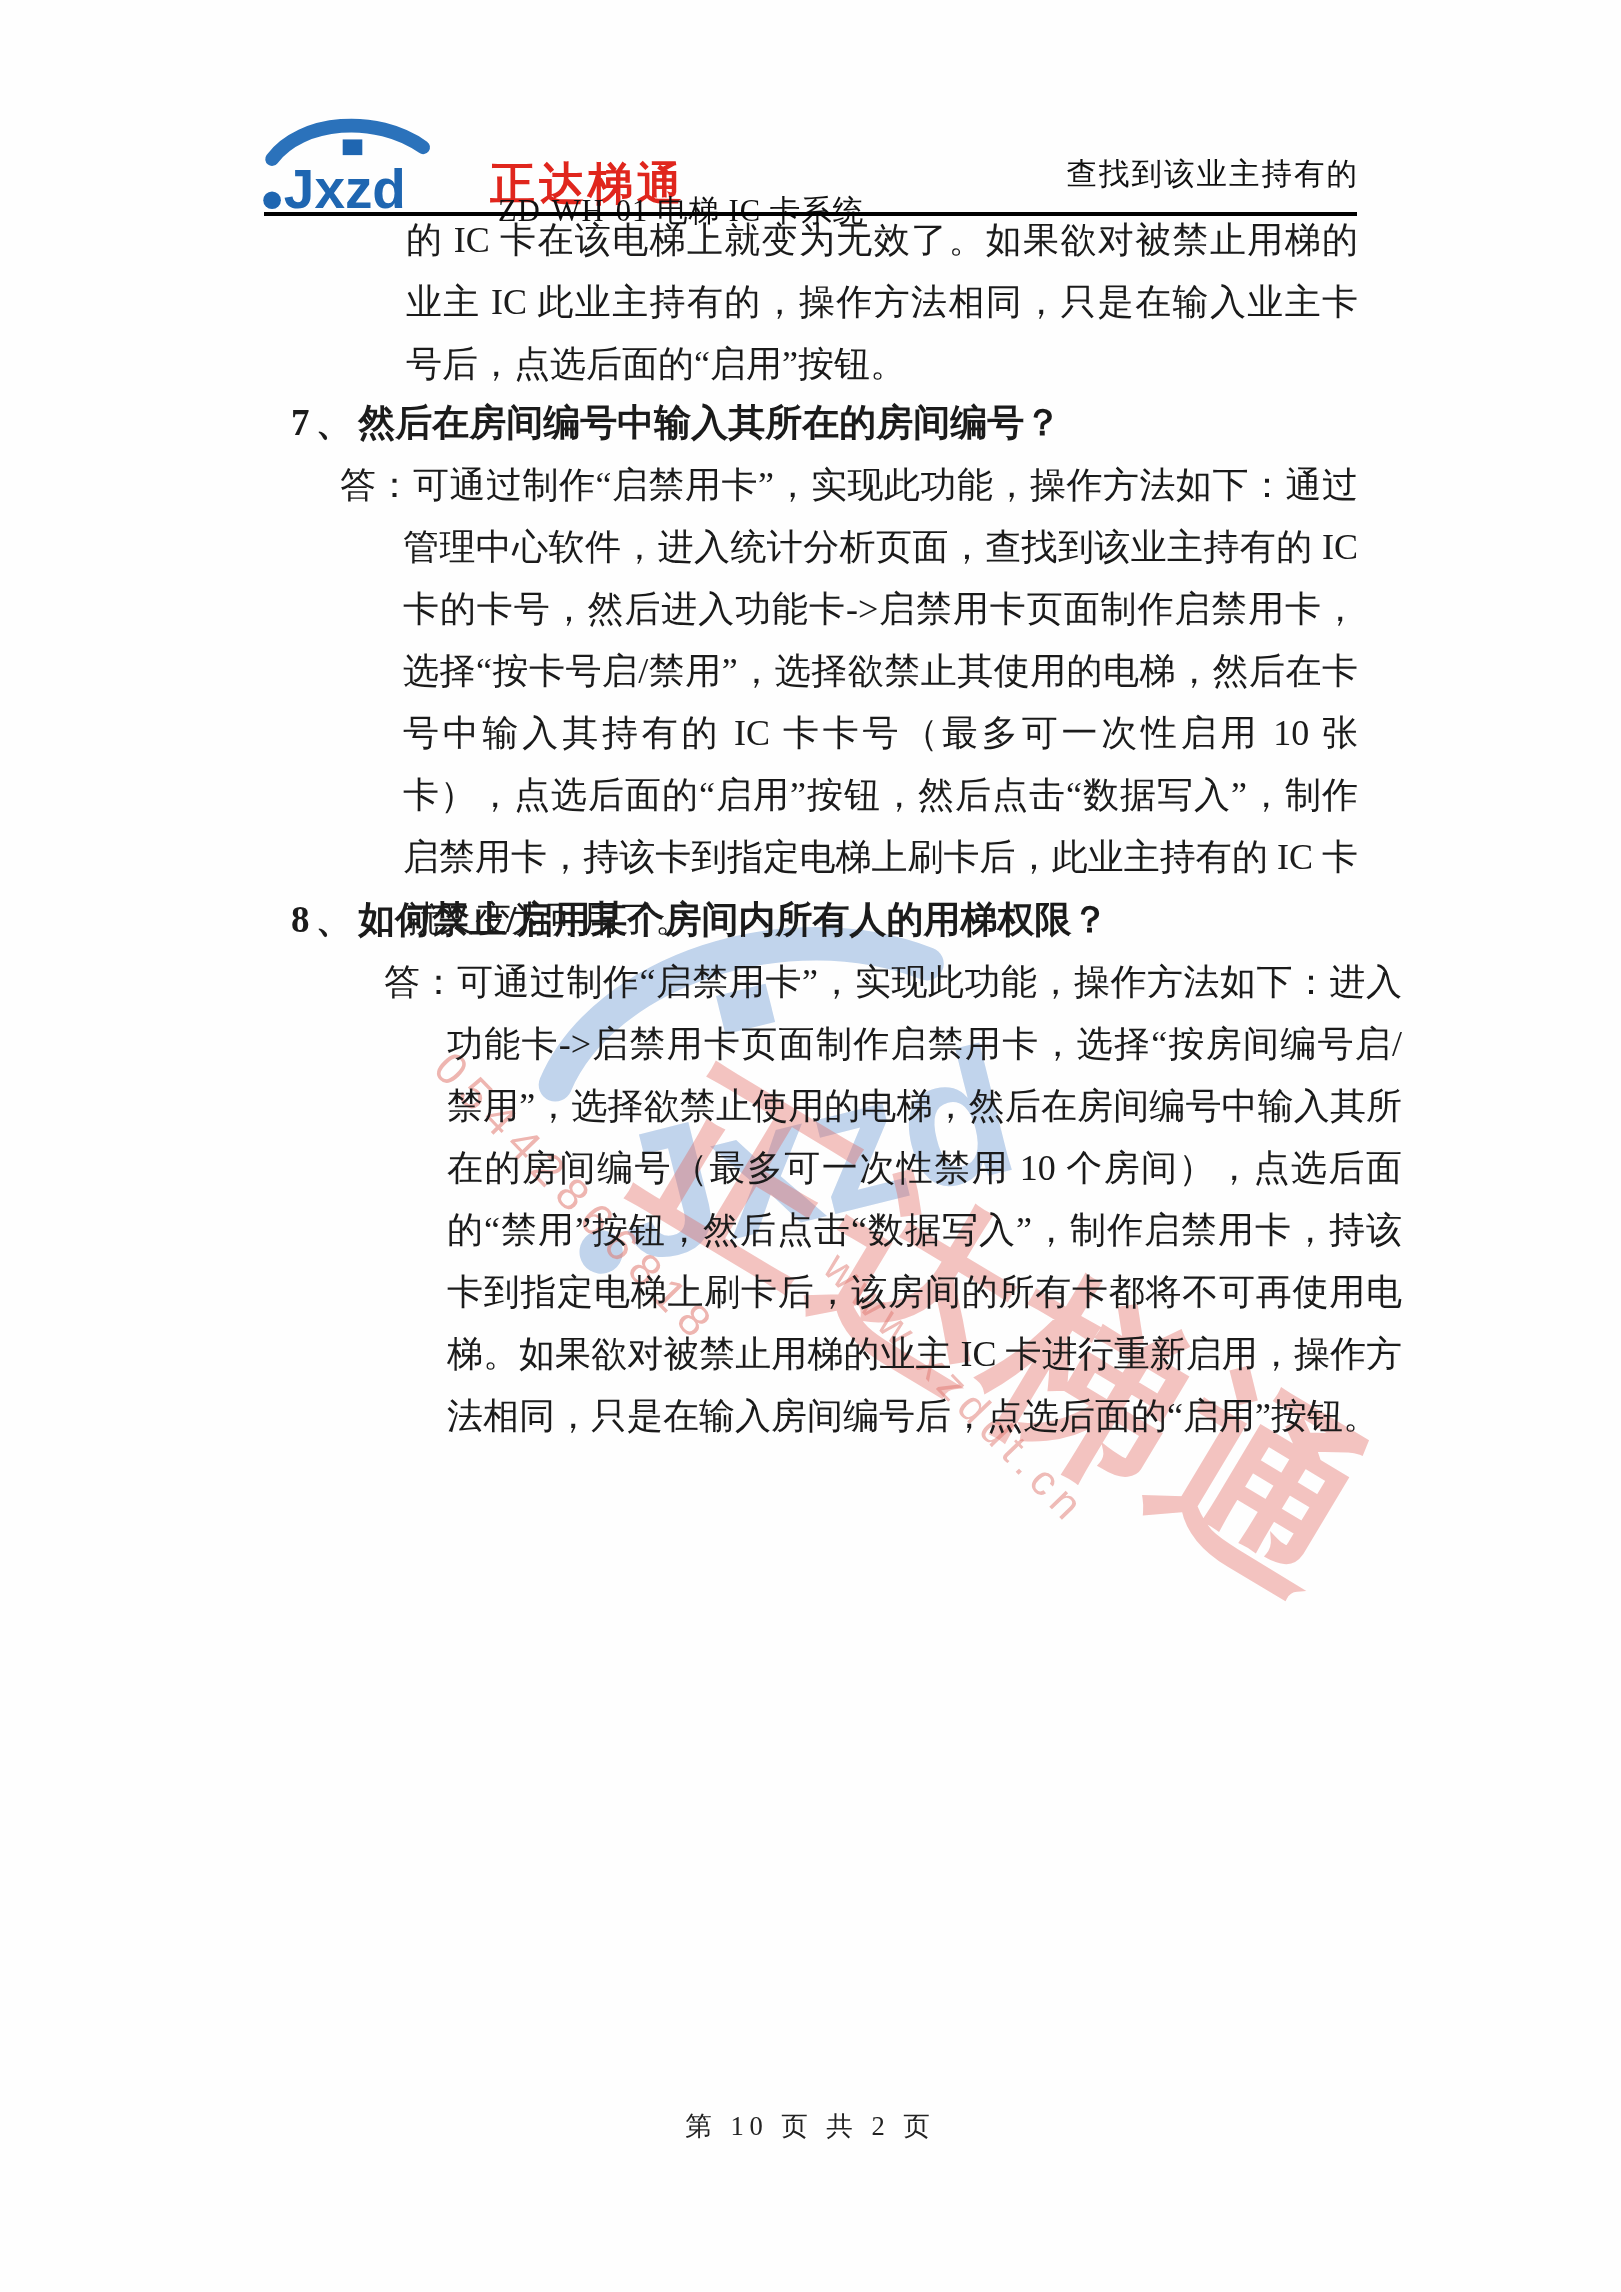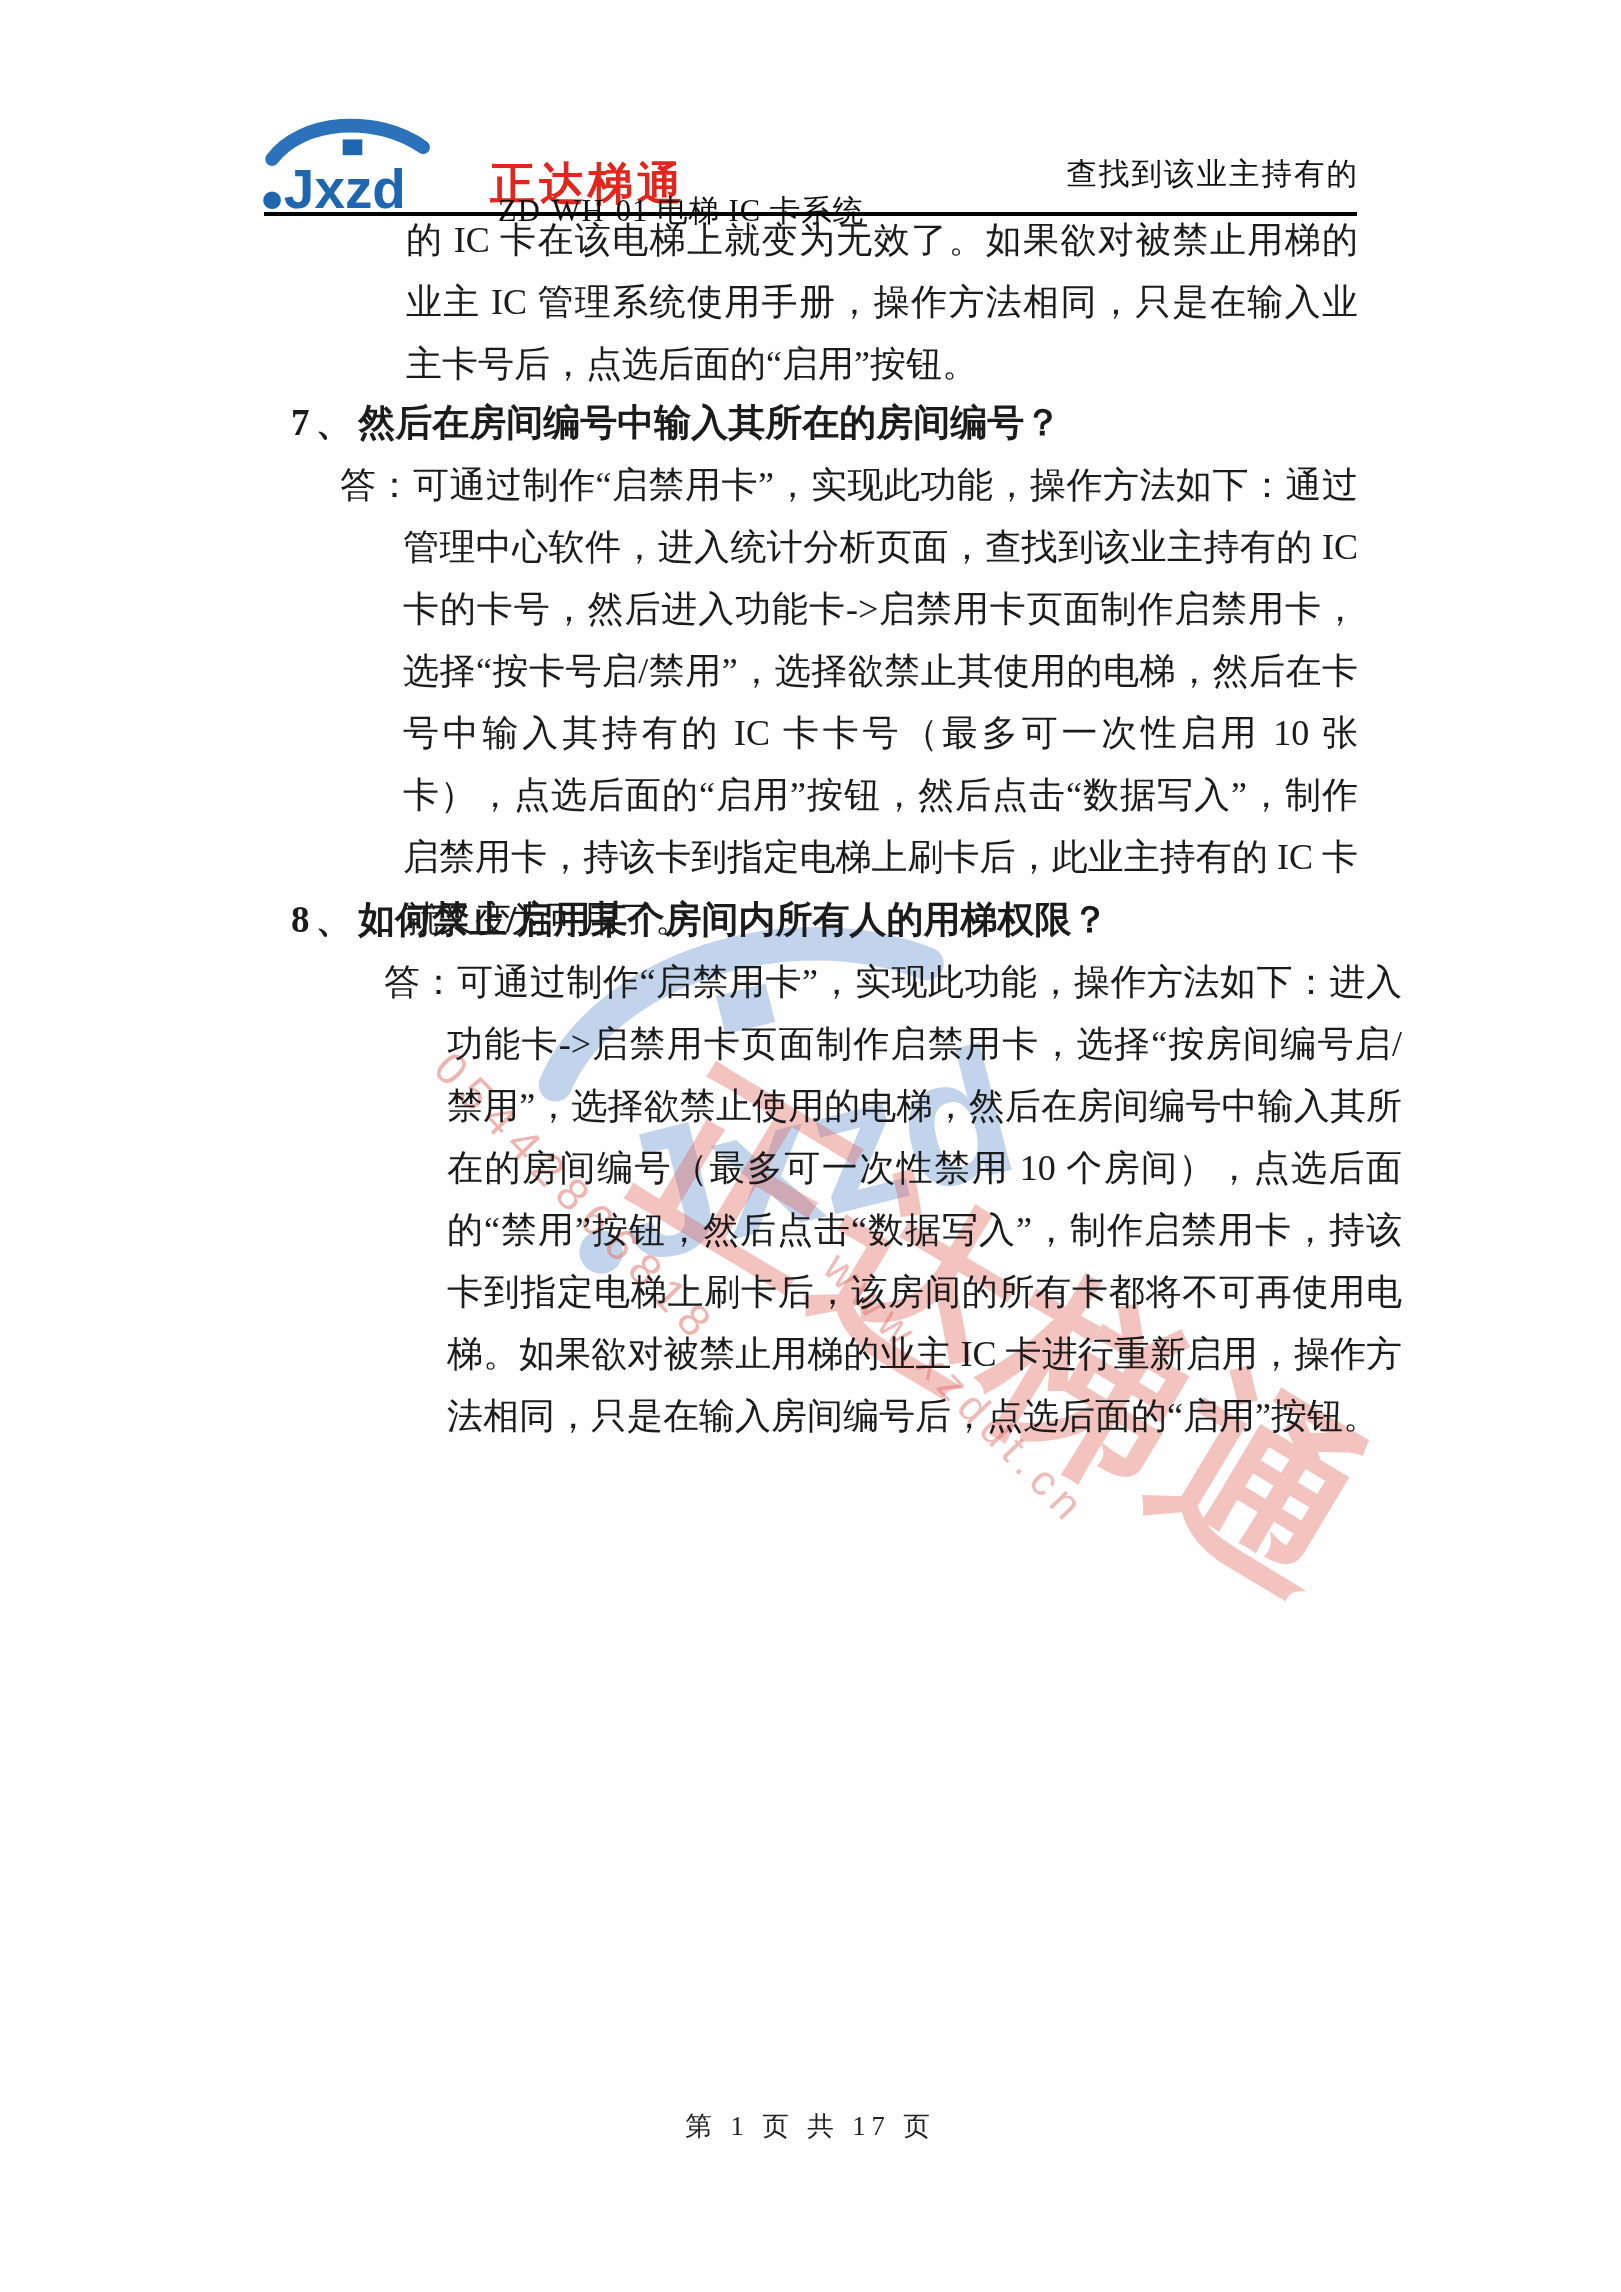--- a/index.html
+++ b/index.html
@@ -94,26 +94,26 @@
       <rect x="84" y="30" width="20" height="16" fill="#1f66b1"></rect>
       <circle cx="12" cy="92" r="9" fill="#1f66b1"></circle>
       <text x="24" y="100" font-family="Liberation Sans, DejaVu Sans, sans-serif" font-weight="700" font-size="56" fill="#1f66b1">Jxzd</text>
     </svg>
     <span class="brand-cn">正达梯通</span>
   </div>
   <span class="doc-code">ZD-WH-01 电梯 IC 卡系统</span>
   <span class="manual-title">查找到该业主持有的</span>
   <div class="hdr-rule"></div>
 
-  <div class="blk blk-intro">的 IC 卡在该电梯上就变为无效了。如果欲对被禁止用梯的业主 IC 管理系统使用手册，操作方法相同，只是在输入业主卡号后，点选后面的“启用”按钮。</div>
+  <div class="blk blk-intro">的 IC 卡在该电梯上就变为无效了。如果欲对被禁止用梯的业主 IC 此业主持有的，操作方法相同，只是在输入业主卡号后，点选后面的“启用”按钮。</div>
 
   <div class="blk blk-h h7"><span class="q-num">7、</span><span>然后在房间编号中输入其所在的房间编号？</span></div>
 
   <div class="blk blk-ans a7">答：可通过制作“启禁用卡”，实现此功能，操作方法如下：通过管理中心软件，进入统计分析页面，查找到该业主持有的 IC 卡的卡号，然后进入功能卡-&gt;启禁用卡页面制作启禁用卡，选择“按卡号启/禁用”，选择欲禁止其使用的电梯，然后在卡号中输入其持有的 IC 卡卡号（最多可一次性启用 10 张卡），点选后面的“启用”按钮，然后点击“数据写入”，制作启禁用卡，持该卡到指定电梯上刷卡后，此业主持有的 IC 卡就又变为可用了。</div>
 
   <div class="blk blk-h h8"><span class="q-num">8、</span><span>如何禁止/启用某个房间内所有人的用梯权限？</span></div>
 
   <div class="blk blk-ans a8">答：可通过制作“启禁用卡”，实现此功能，操作方法如下：进入功能卡-&gt;启禁用卡页面制作启禁用卡，选择“按房间编号启/禁用”，选择欲禁止使用的电梯，然后在房间编号中输入其所在的房间编号（最多可一次性禁用 10 个房间），点选后面的“禁用”按钮，然后点击“数据写入”，制作启禁用卡，持该卡到指定电梯上刷卡后，该房间的所有卡都将不可再使用电梯。如果欲对被禁止用梯的业主 IC 卡进行重新启用，操作方法相同，只是在输入房间编号后，点选后面的“启用”按钮。</div>
 
-  <div class="footer">第 1 页 共 17 页</div>
+  <div class="footer">第 10 页 共 2 页</div>
 
 </div>
 
 
 </body></html>

